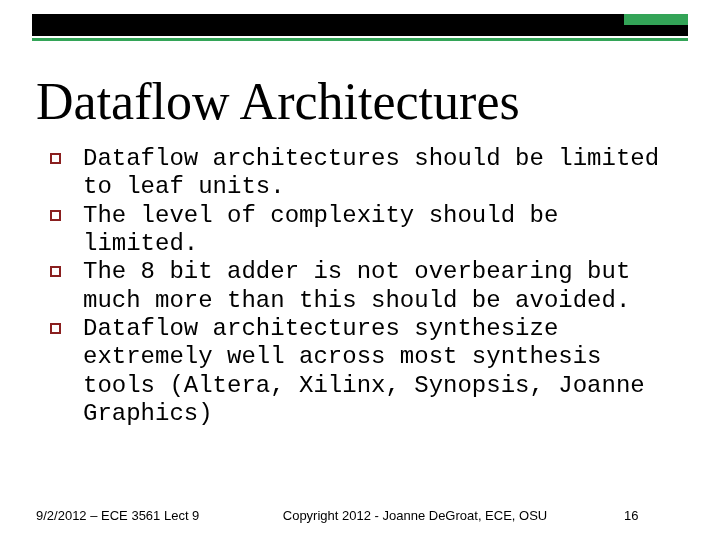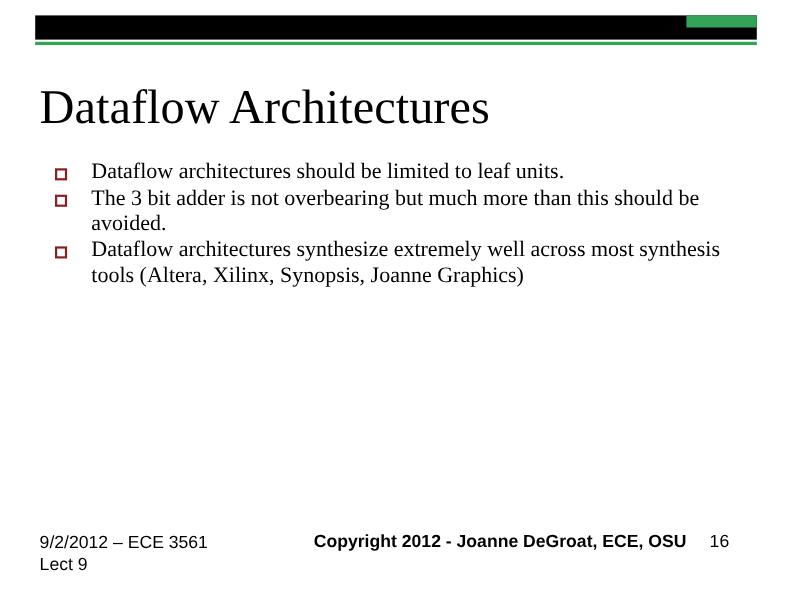--- a/index.html
+++ b/index.html
@@ -31,21 +31,21 @@
     top: 38px;
     left: 32px;
     right: 32px;
     height: 3px;
     background: #33a457;
   }
   .slide-title {
     position: absolute;
     top: 72px;
     left: 36px;
-    font-size: 44px;
+    font-size: 52px;
     font-weight: normal;
     font-family: "Times New Roman", Times, serif;
     letter-spacing: 0px;
   }
   .body-area {
     position: absolute;
     top: 145px;
     left: 50px;
     right: 38px;
   }
@@ -57,57 +57,61 @@
   }
   .bullet-marker {
     flex: 0 0 auto;
     width: 11px;
     height: 11px;
     border: 2px solid #8a1f1f;
     margin-top: 8px;
     margin-right: 22px;
   }
   .bullet-text {
-    font-size: 20px;
-    font-family: Liberation Serif, serif;
+    font-size: 24px;
+    font-family: Liberation Mono, monospace;
     line-height: 1.18;
   }
   .footer {
     position: absolute;
     bottom: 16px;
     left: 36px;
     right: 36px;
     display: flex;
     justify-content: space-between;
     align-items: flex-start;
     font-family: Arial, Helvetica, sans-serif;
-    font-size: 16px;
+    font-size: 13px;
     color: #000;
   }
   .footer-left { width: 170px; line-height: 1.25; }
-  .footer-center { flex: 1; text-align: right; font-weight: bold; }
-  .footer-right { width: 60px; text-align: center; }
+  .footer-center { flex: 1; text-align: center; }
+  .footer-right { width: 60px; text-align: left; }
 </style>
 </head>
 <body>
 
 <div class="top-bar"></div>
 <div class="green-block"></div>
 <div class="green-line"></div>
 
 <h1 class="slide-title">Dataflow Architectures</h1>
 
 <div class="body-area">
   <div class="bullet-row">
     <div class="bullet-marker"></div>
     <div class="bullet-text">Dataflow architectures should be limited to leaf units.</div>
   </div>
   <div class="bullet-row">
     <div class="bullet-marker"></div>
-    <div class="bullet-text">The 3 bit adder is not overbearing but much more than this should be avoided.</div>
+    <div class="bullet-text">The level of complexity should be limited.</div>
+  </div>
+  <div class="bullet-row">
+    <div class="bullet-marker"></div>
+    <div class="bullet-text">The 8 bit adder is not overbearing but much more than this should be avoided.</div>
   </div>
   <div class="bullet-row">
     <div class="bullet-marker"></div>
     <div class="bullet-text">Dataflow architectures synthesize extremely well across most synthesis tools (Altera, Xilinx, Synopsis, Joanne Graphics)</div>
   </div>
 </div>
 
 <div class="footer">
   <div class="footer-left">9/2/2012 – ECE 3561 Lect 9</div>
   <div class="footer-center">Copyright 2012 - Joanne DeGroat, ECE, OSU</div>

